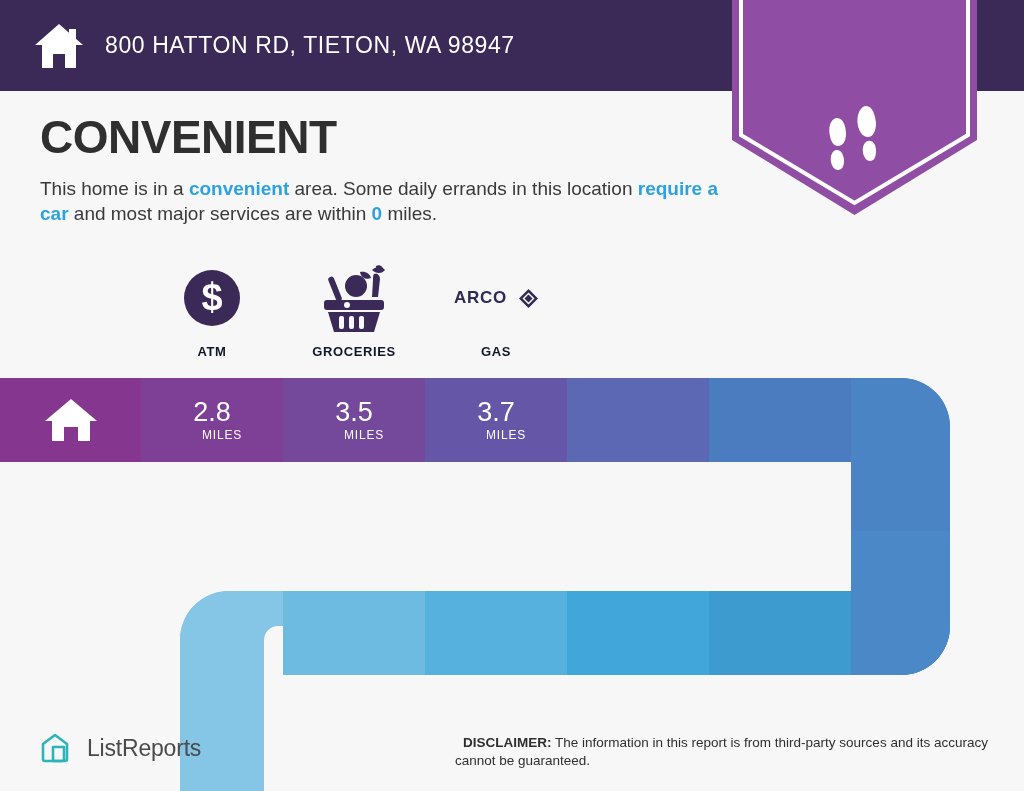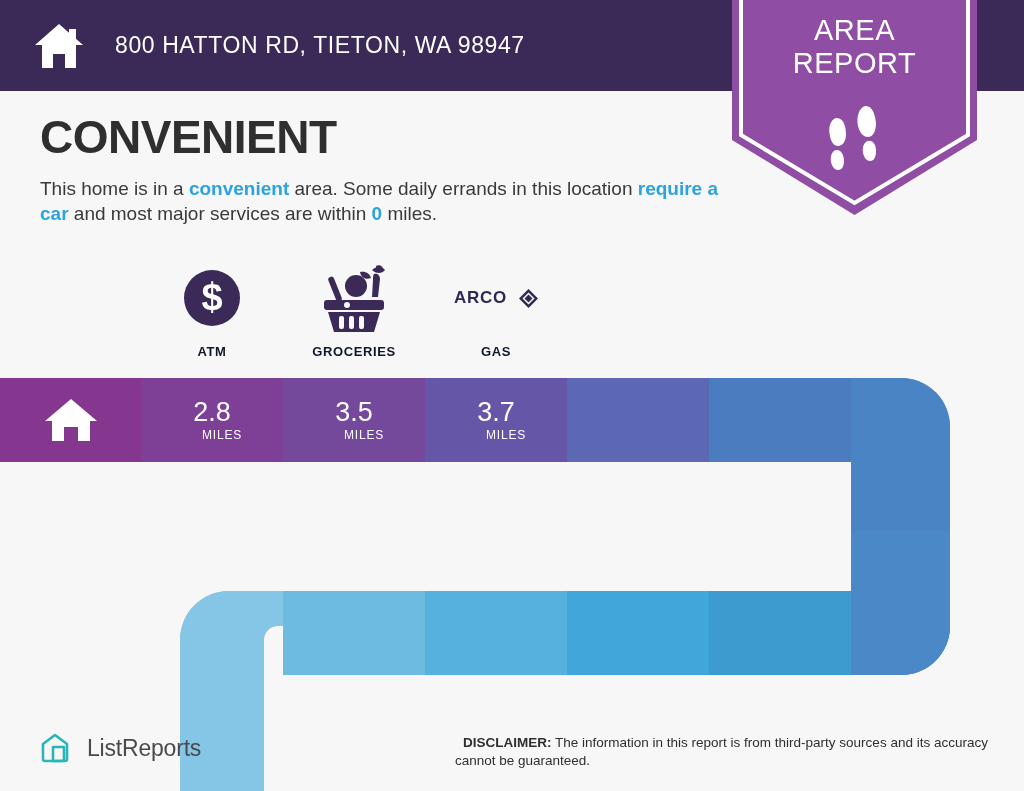--- a/index.html
+++ b/index.html
@@ -12,21 +12,21 @@
   }
 
   
   .header {
     position:absolute; left:0; top:0; width:1024px; height:91px;
     background:#3b2a58;
     display:flex; align-items:center;
   }
   .header-home-icon { margin-left:33px; width:52px; height:48px; display:block; }
   .header-address {
-    margin-left:30px;
+    margin-left:20px;
     color:#ffffff;
     font-size:23px;
     letter-spacing:0.6px;
     font-weight:400;
   }
 
   
   .badge {
     position:absolute; left:732px; top:-10px; width:245px; height:225px;
   }
@@ -114,24 +114,20 @@
   <svg viewBox="0 0 245 225">
     <path d="M0 0 L245 0 L245 150 L122.5 225 L0 150 Z" fill="#8f4da3"></path>
     <path d="M9 0 L236 0 L236 145 L122.5 213 L9 145 Z" fill="none" stroke="#ffffff" stroke-width="4"></path>
     <g fill="#ffffff">
       <path d="M104 128 c-6 2 -8 10 -6 18 c1 6 4 10 8 10 c5 0 8 -5 8 -12 c0 -8 -3 -17 -10 -16 Z"></path>
       <path d="M104 160 c-4 1 -6 6 -5 12 c1 5 4 8 7 8 c4 0 6 -4 6 -9 c0 -6 -3 -12 -8 -11 Z"></path>
       <path d="M133 116 c-6 2 -9 11 -7 20 c2 7 5 11 10 11 c5 0 8 -6 8 -14 c-1 -9 -4 -18 -11 -17 Z"></path>
       <path d="M136 151 c-4 1 -6 6 -5 12 c1 5 4 8 7 8 c4 0 6 -4 6 -10 c0 -6 -3 -11 -8 -10 Z"></path>
     </g>
   </svg>
-  <div class="badge-text">
-    <span>AREA</span>
-    <span class="badge-line2">REPORT</span>
-  </div>
 </div>
 
 <div class="hero">
   <div class="hero-title">CONVENIENT</div>
   <div class="hero-desc"><span>This home is in a </span><span class="hl">convenient</span><span> area. Some daily errands in this location </span><span class="hl">require a car</span><span> and most major services are within </span><span class="hl">0</span><span> miles.</span></div>
 </div>
 
 <div class="poi-row">
 
   <div class="poi">

